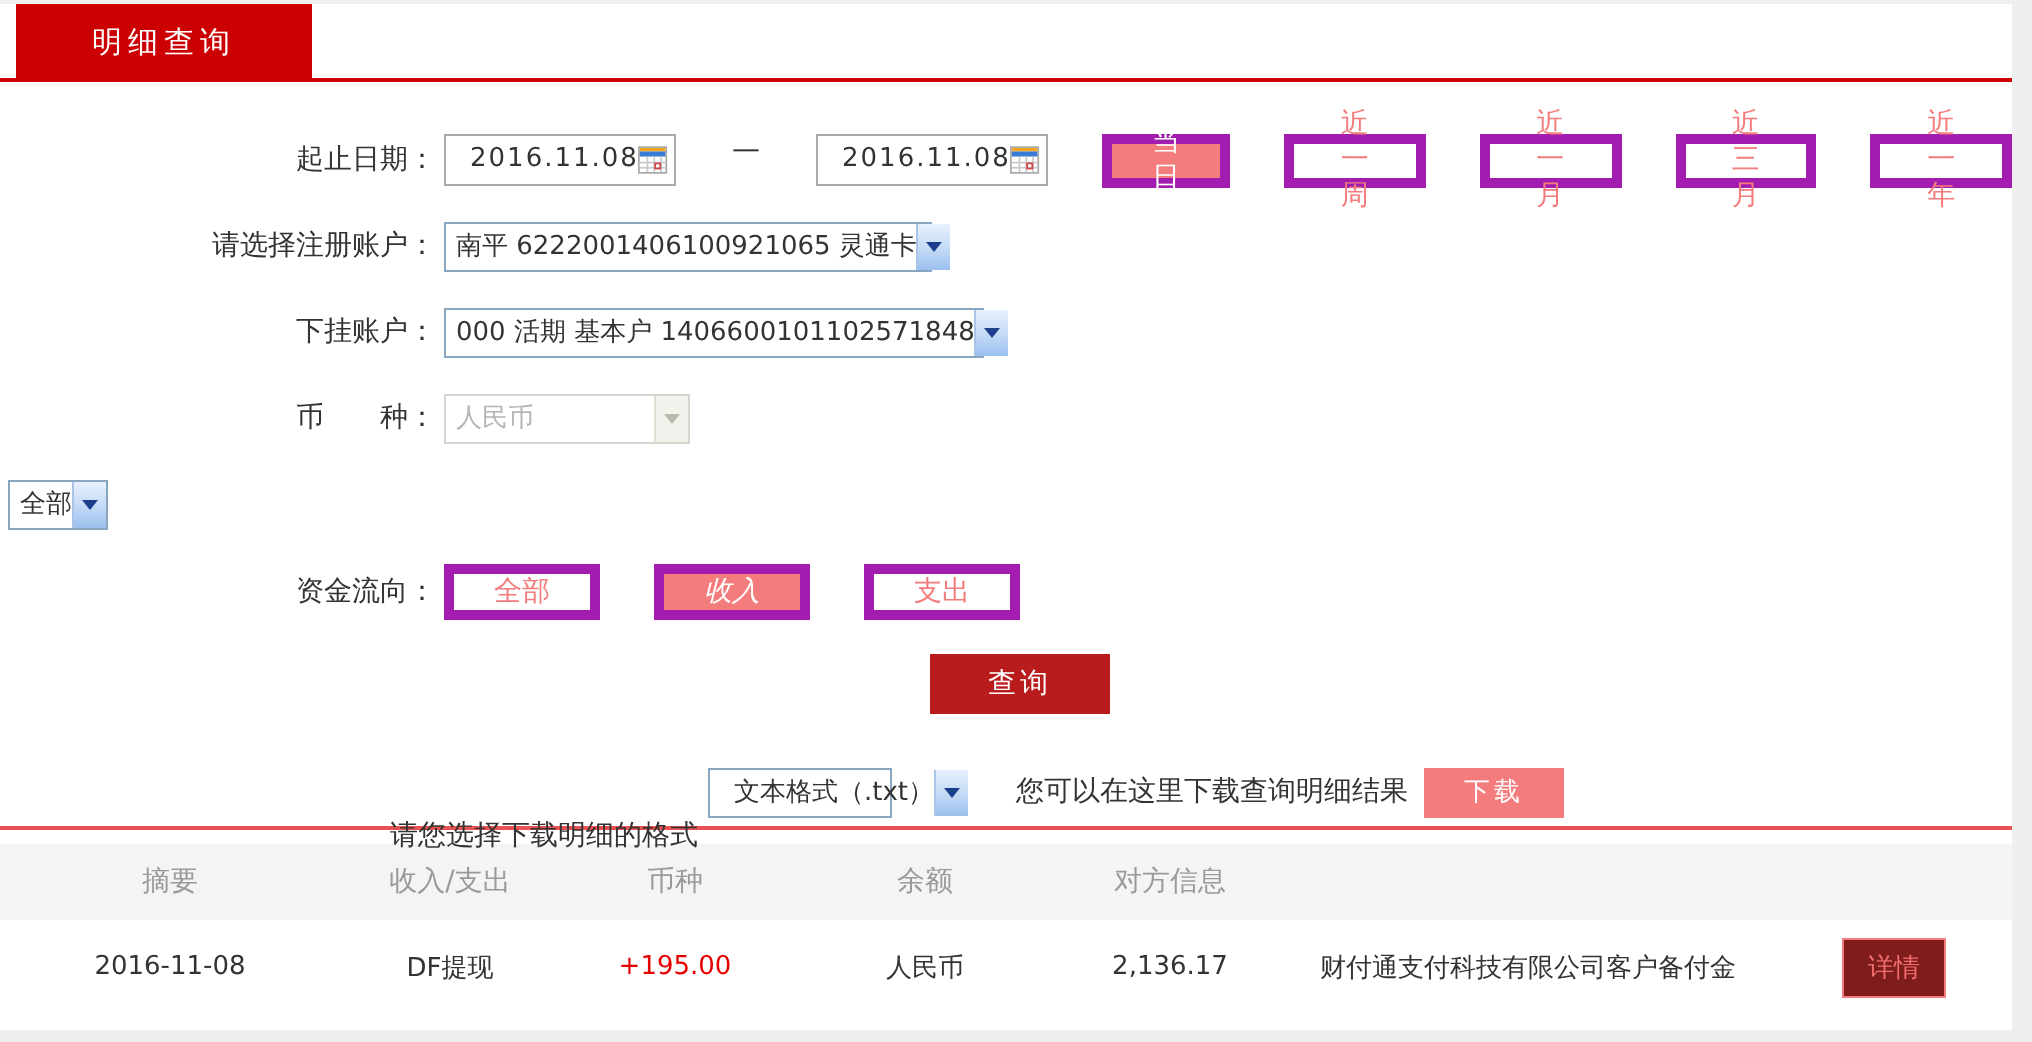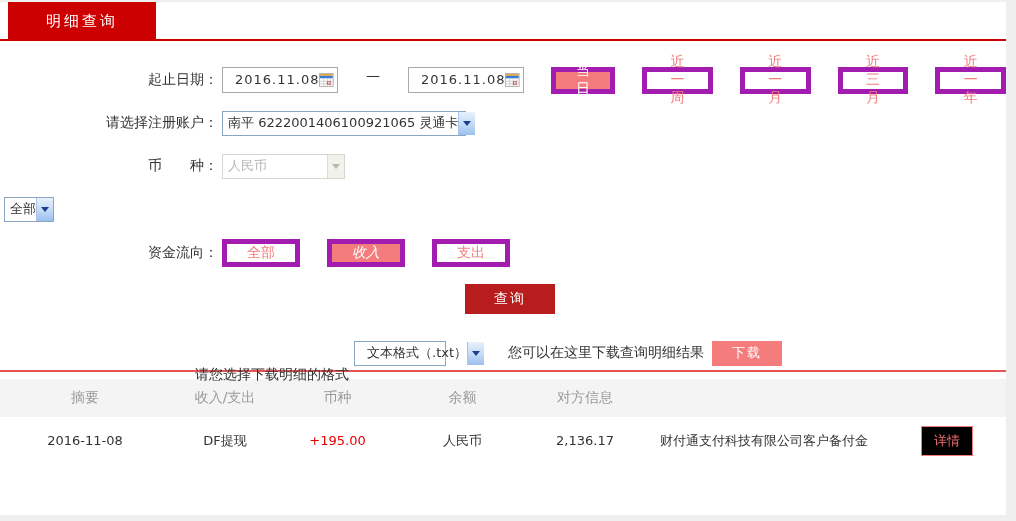--- a/index.html
+++ b/index.html
@@ -92,21 +92,21 @@
   }
   .tbl-header {
     margin-top:7px; height:38px; background:#f4f4f4;
     color:#9a9a9a; font-size:14px;
   }
   .tbl-row { height:47px; background:#fff; font-size:13px; color:#333; }
   .cell { text-align:center; }
   .cell.amount { color:#e60000; }
   .detail-btn {
     display:inline-block; border:1px solid #f47c7c; color:#f16c6c;
-    background:#000000; font-size:13px; padding:5px 12px; cursor:pointer;
+    background:#7f1d1d; font-size:13px; padding:5px 12px; cursor:pointer;
     font-family:Liberation Serif, serif;
   }
 </style>
 </head>
 <body>
 
 <div class="panel">
 
   <div class="tabbar">
     <div class="tab">明细查询</div>
@@ -163,20 +163,31 @@
       <div class="fcontent">
         <div class="xp-select" style="width:244px;">
           <span class="val">南平 6222001406100921065 灵通卡</span>
           <span class="xp-arrow">
               <span class="tri"></span>
             </span>
         </div>
       </div>
     </div>
 
+    <div class="frow">
+      <div class="flabel">下挂账户：</div>
+      <div class="fcontent">
+        <div class="xp-select" style="width:270px;">
+          <span class="val">000 活期 基本户 1406600101102571848</span>
+          <span class="xp-arrow">
+              <span class="tri"></span>
+            </span>
+        </div>
+      </div>
+    </div>
 
     <div class="frow">
       <div class="flabel">币　　种：</div>
       <div class="fcontent">
         <div class="xp-select disabled" style="width:123px;">
           <span class="val">人民币</span>
           <span class="xp-arrow">
               <span class="tri"></span>
             </span>
         </div>

